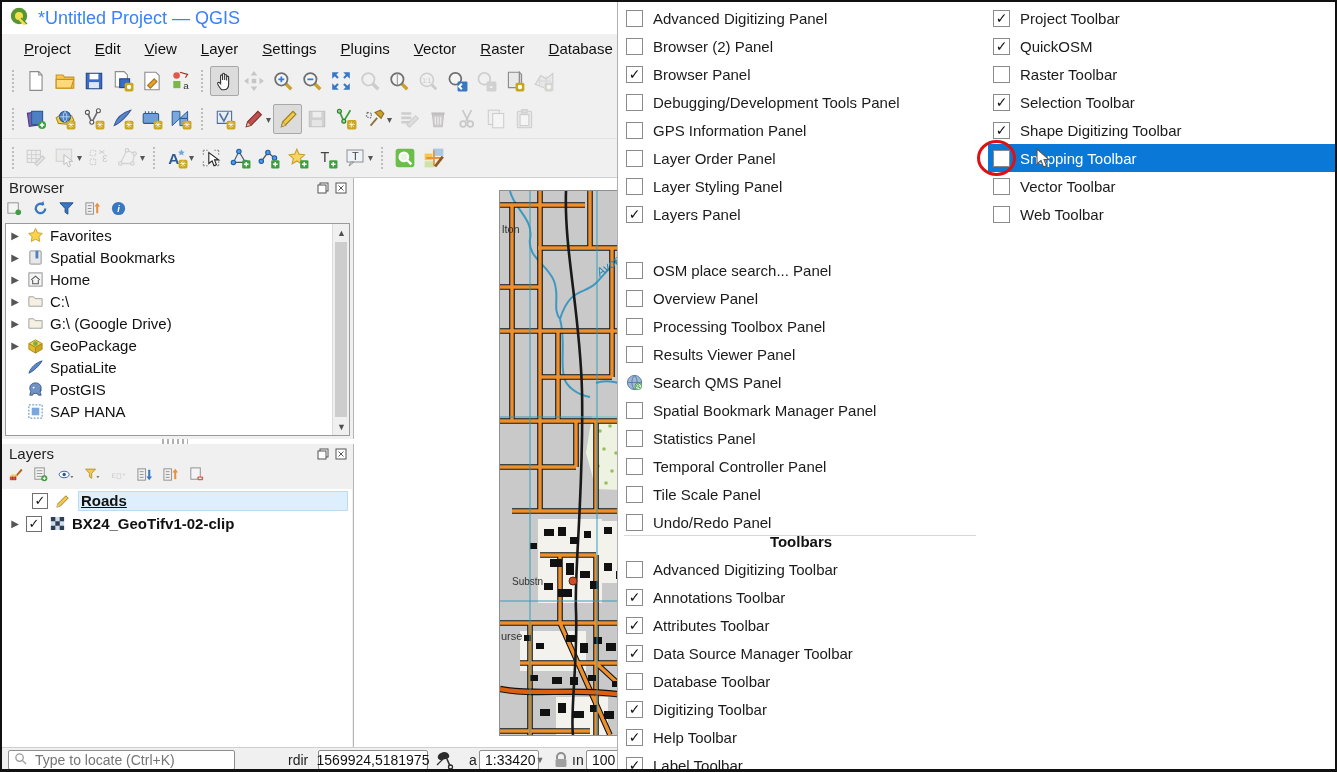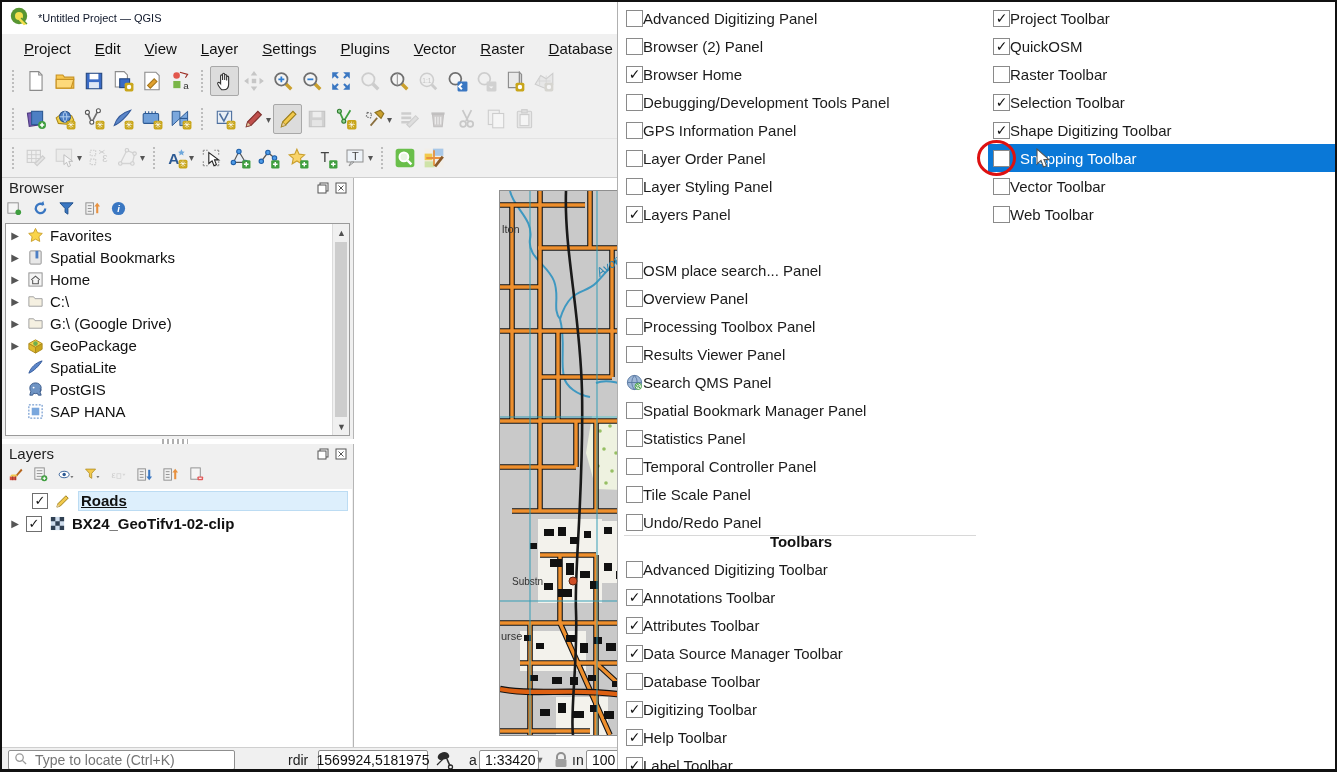--- a/index.html
+++ b/index.html
@@ -3,21 +3,21 @@
 <meta charset="utf-8">
 <style>
   html,body{margin:0;padding:0;background:#888;}
   *{box-sizing:border-box;}
   .window{position:relative;width:1337px;height:772px;background:#fff;
     border:2px solid #111;border-bottom-width:3px;overflow:hidden;
     font-family:"Liberation Sans","DejaVu Sans",sans-serif;color:#111;}
   
   .titlebar{position:absolute;left:0;top:0;width:100%;height:32px;background:#fff;
     display:flex;align-items:center;padding-left:7px;gap:8px;}
-  .titlebar .title{font-size:11px;color:#0f172a;}
+  .titlebar .title{font-size:18px;color:#3b82f6;}
   
   .menubar{position:absolute;left:0;top:32px;width:100%;height:28px;background:#f0f0f0;
     display:flex;align-items:center;padding-left:10px;gap:0;}
   .mbi{display:block;font-size:15px;padding:3px 12px;cursor:default;}
   .mbi::first-letter{text-decoration:underline;}
   
   .toolbars{position:absolute;left:0;top:60px;width:100%;height:116px;background:#f0f0f0;
     border-bottom:1px solid #cfcfcf;}
   .trow{position:absolute;left:0;width:100%;height:38px;display:flex;align-items:center;padding-left:4px;}
   .trow1{top:0;} .trow2{top:38px;} .trow3{top:76px;border-top:1px solid #e3e3e3;}
@@ -57,21 +57,21 @@
     background:repeating-linear-gradient(to right,#b0b0b0 0 2px,transparent 2px 5px);}
   
   .statusbar{position:absolute;left:0;top:745px;width:100%;height:24px;background:#f0f0f0;
     border-top:1px solid #cfcfcf;font-size:14px;}
   .sb-box{position:absolute;top:2px;height:20px;background:#fff;border:1px solid #8f8f8f;border-radius:2px;
     display:flex;align-items:center;padding:0 5px;font-size:14px;}
   .sb-label{position:absolute;top:4px;font-size:14px;color:#222;}
   
   .ctxmenu{position:absolute;left:615px;top:0;width:722px;height:772px;background:#fff;
     border-left:1px solid #b0b0b0;z-index:40;}
-  .mi{position:absolute;left:8px;width:350px;height:28px;display:flex;align-items:center;font-size:15px;color:#1b1b1b;}
+  .mi{position:absolute;left:8px;width:350px;height:28px;display:flex;align-items:center;gap:10px;font-size:15px;color:#1b1b1b;}
   .mi.c2{left:375px;width:340px;}
   .mi.hl{left:370px;width:352px;padding-left:5px;background:#0a78d7;color:#fff;gap:10px;}
   .cb{width:17px;height:17px;border:1px solid #8a8a8a;background:#fff;display:flex;align-items:center;
     justify-content:center;font-size:14px;font-weight:bold;color:#111;flex:none;}
   .msep{position:absolute;left:6px;top:533px;width:352px;border-top:1px solid #d8d8d8;}
   .mhdr{position:absolute;left:8px;top:531px;width:350px;text-align:center;font-size:15px;font-weight:bold;}
   .redcircle{position:absolute;left:359px;top:138px;width:39px;height:36px;border:3px solid #dd1111;border-radius:50%;z-index:60;}
   .cursor{position:absolute;left:418px;top:146px;z-index:61;}
 </style>
 </head>
@@ -855,21 +855,21 @@
     <div class="mi" style="top:2px">
         <span class="cb"></span>
         <span>Advanced Digitizing Panel</span>
       </div>
     <div class="mi" style="top:30px">
         <span class="cb"></span>
         <span>Browser (2) Panel</span>
       </div>
     <div class="mi" style="top:58px">
         <span class="cb">✓</span>
-        <span>Browser Home</span>
+        <span>Browser Panel</span>
       </div>
     <div class="mi" style="top:86px">
         <span class="cb"></span>
         <span>Debugging/Development Tools Panel</span>
       </div>
     <div class="mi" style="top:114px">
         <span class="cb"></span>
         <span>GPS Information Panel</span>
       </div>
     <div class="mi" style="top:142px">

